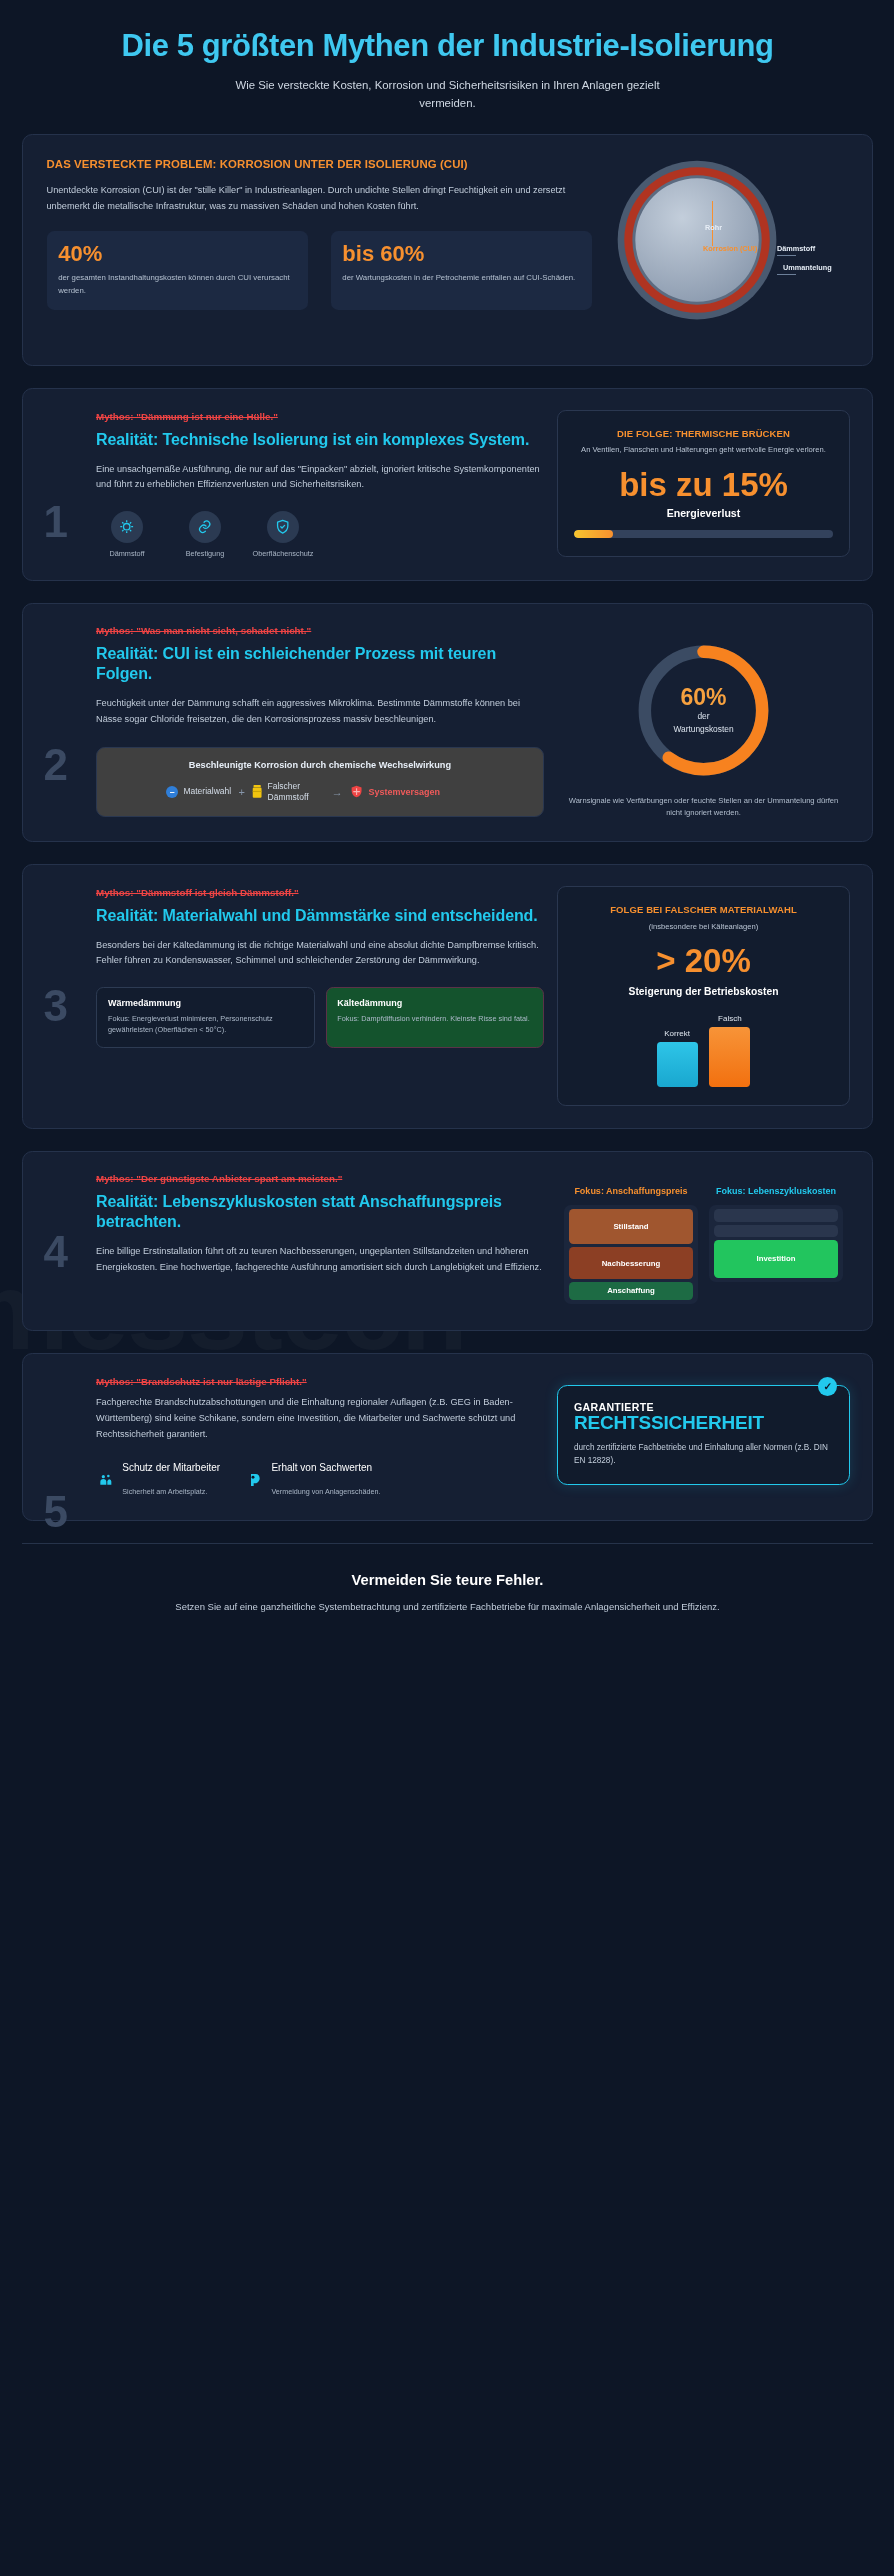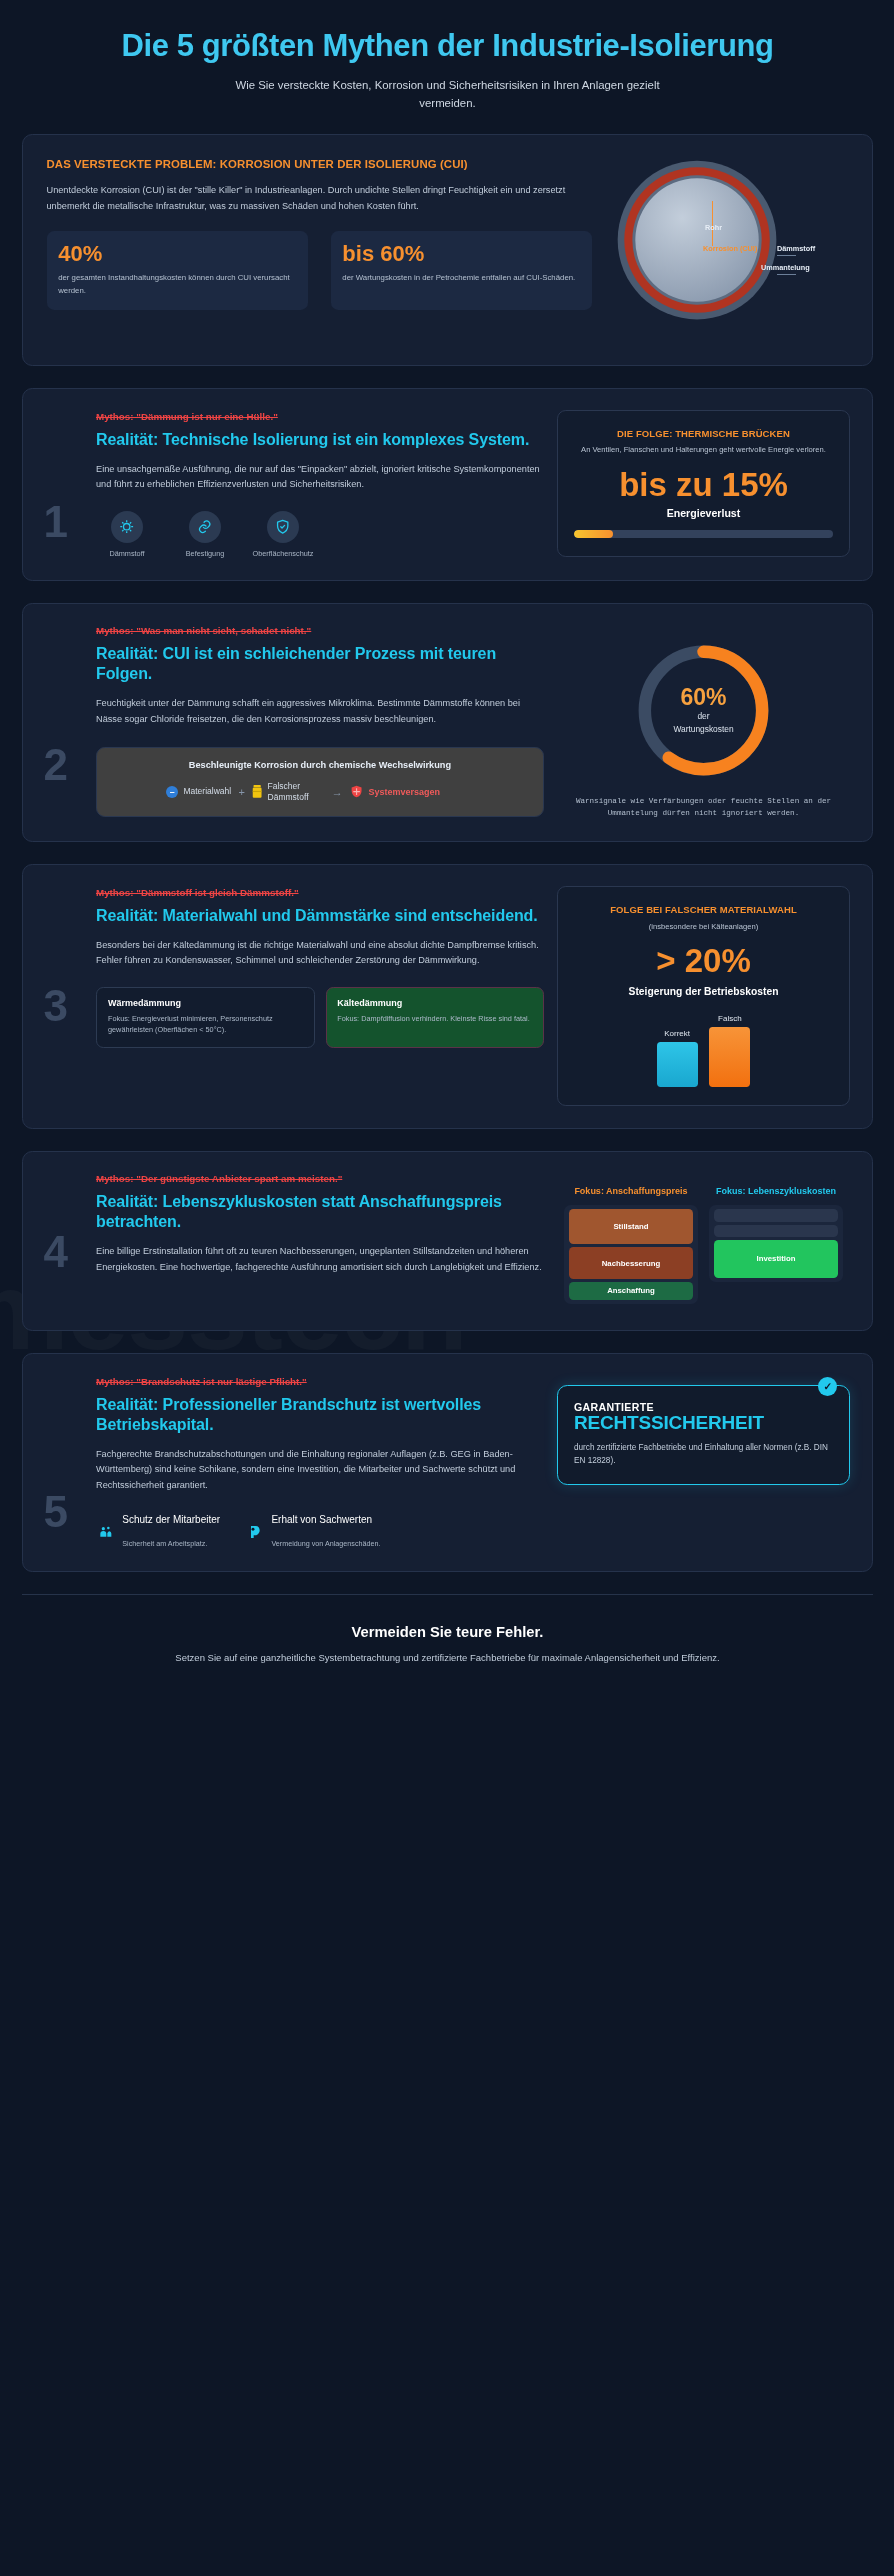--- a/index.html
+++ b/index.html
@@ -100,21 +100,21 @@
   .pipe-svg { display: block; }
   .pipe-label {
     position: absolute;
     font-size: 7.3px;
     font-weight: 700;
     white-space: nowrap;
   }
   .lbl-rohr { color: #e7eef7; left: 91px; top: 66px; }
   .lbl-cui { color: #f7902f; left: 89px; top: 87px; }
   .lbl-damm { color: #e7eef7; left: 163px; top: 87px; }
-  .lbl-umm  { color: #e7eef7; left: 147px; top: 106px; }
+  .lbl-umm  { color: #e7eef7; left: 169px; top: 106px; }
   .lbl-line { position: absolute; height: 0.7px; background: #6c7f99; width: 19px; }
   .ln1 { left: 163px; top: 98px; }
   .ln2 { left: 163px; top: 117px; }
   .tick-v { position: absolute; width: 0.7px; background: #f7902f; left: 98px; top: 44px; height: 45px; }
 
   
   .myth { display: flex; padding: 20.5px 22px 22px; gap: 13.2px; position: relative; }
   .myth-num {
     position: absolute;
     left: 20.5px;
@@ -190,21 +190,21 @@
 
   
   .donut-wrap { text-align: center; padding-top: 14.7px; }
   .donut { position: relative; width: 143px; height: 143px; margin: 0 auto; }
   .donut-center {
     position: absolute; inset: 0;
     display: flex; flex-direction: column; align-items: center; justify-content: center;
   }
   .donut-num { color: #f7a13f; font-size: 23px; font-weight: 700; line-height: 1.05; }
   .donut-sub { color: #dbe3ed; font-size: 8.4px; line-height: 1.35; margin-top: 1.5px; }
-  .donut-note { color: #b3bfcf; font-size: 7.6px; line-height: 1.6; margin-top: 13.2px; padding: 0 10.3px; font-family: Liberation Mono, monospace; }
+  .donut-note { color: #b3bfcf; font-size: 7.6px; line-height: 1.6; margin-top: 13.2px; padding: 0 10.3px; }
 
   
   .reaction {
     margin-top: 19px;
     background: #404040;
     border: 0.7px solid #2a3750;
     border-radius: 8.8px;
     padding: 11.7px 13.2px 13.2px;
     position: relative;
   }
@@ -546,21 +546,20 @@
         </div>
       </div>
     </div>
   </div>
 
   <div class="card">
     <div class="myth">
       <div class="myth-num" style="top:136px">5</div>
       <div class="myth-left">
         <div class="myth-label">Mythos: "Brandschutz ist nur lästige Pflicht."</div>
-        <div class="myth-reality">Realität: Professioneller Brandschutz ist wertvolles Betriebskapital.</div>
         <div class="body-text">Fachgerechte Brandschutzabschottungen und die Einhaltung regionaler Auflagen (z.B. GEG in Baden-Württemberg) sind keine Schikane, sondern eine Investition, die Mitarbeiter und Sachwerte schützt und Rechtssicherheit garantiert.</div>
         <div class="benefits">
           <div class="benefit">
             <div class="benefit-ico">
               <svg width="16" height="16" viewBox="0 0 24 24" fill="#22c9ed">
                 <circle cx="8" cy="7" r="2.4"></circle>
                   <circle cx="15.5" cy="6" r="1.9"></circle>
                 <path d="M3.5 19v-4.2A4.5 4.5 0 018 10.5a4.5 4.5 0 014.5 4.3V19z"></path>
                 <path d="M14 19v-4.6a4 4 0 013-3.4 3.8 3.8 0 013 3.6V19z"></path>
               </svg>

